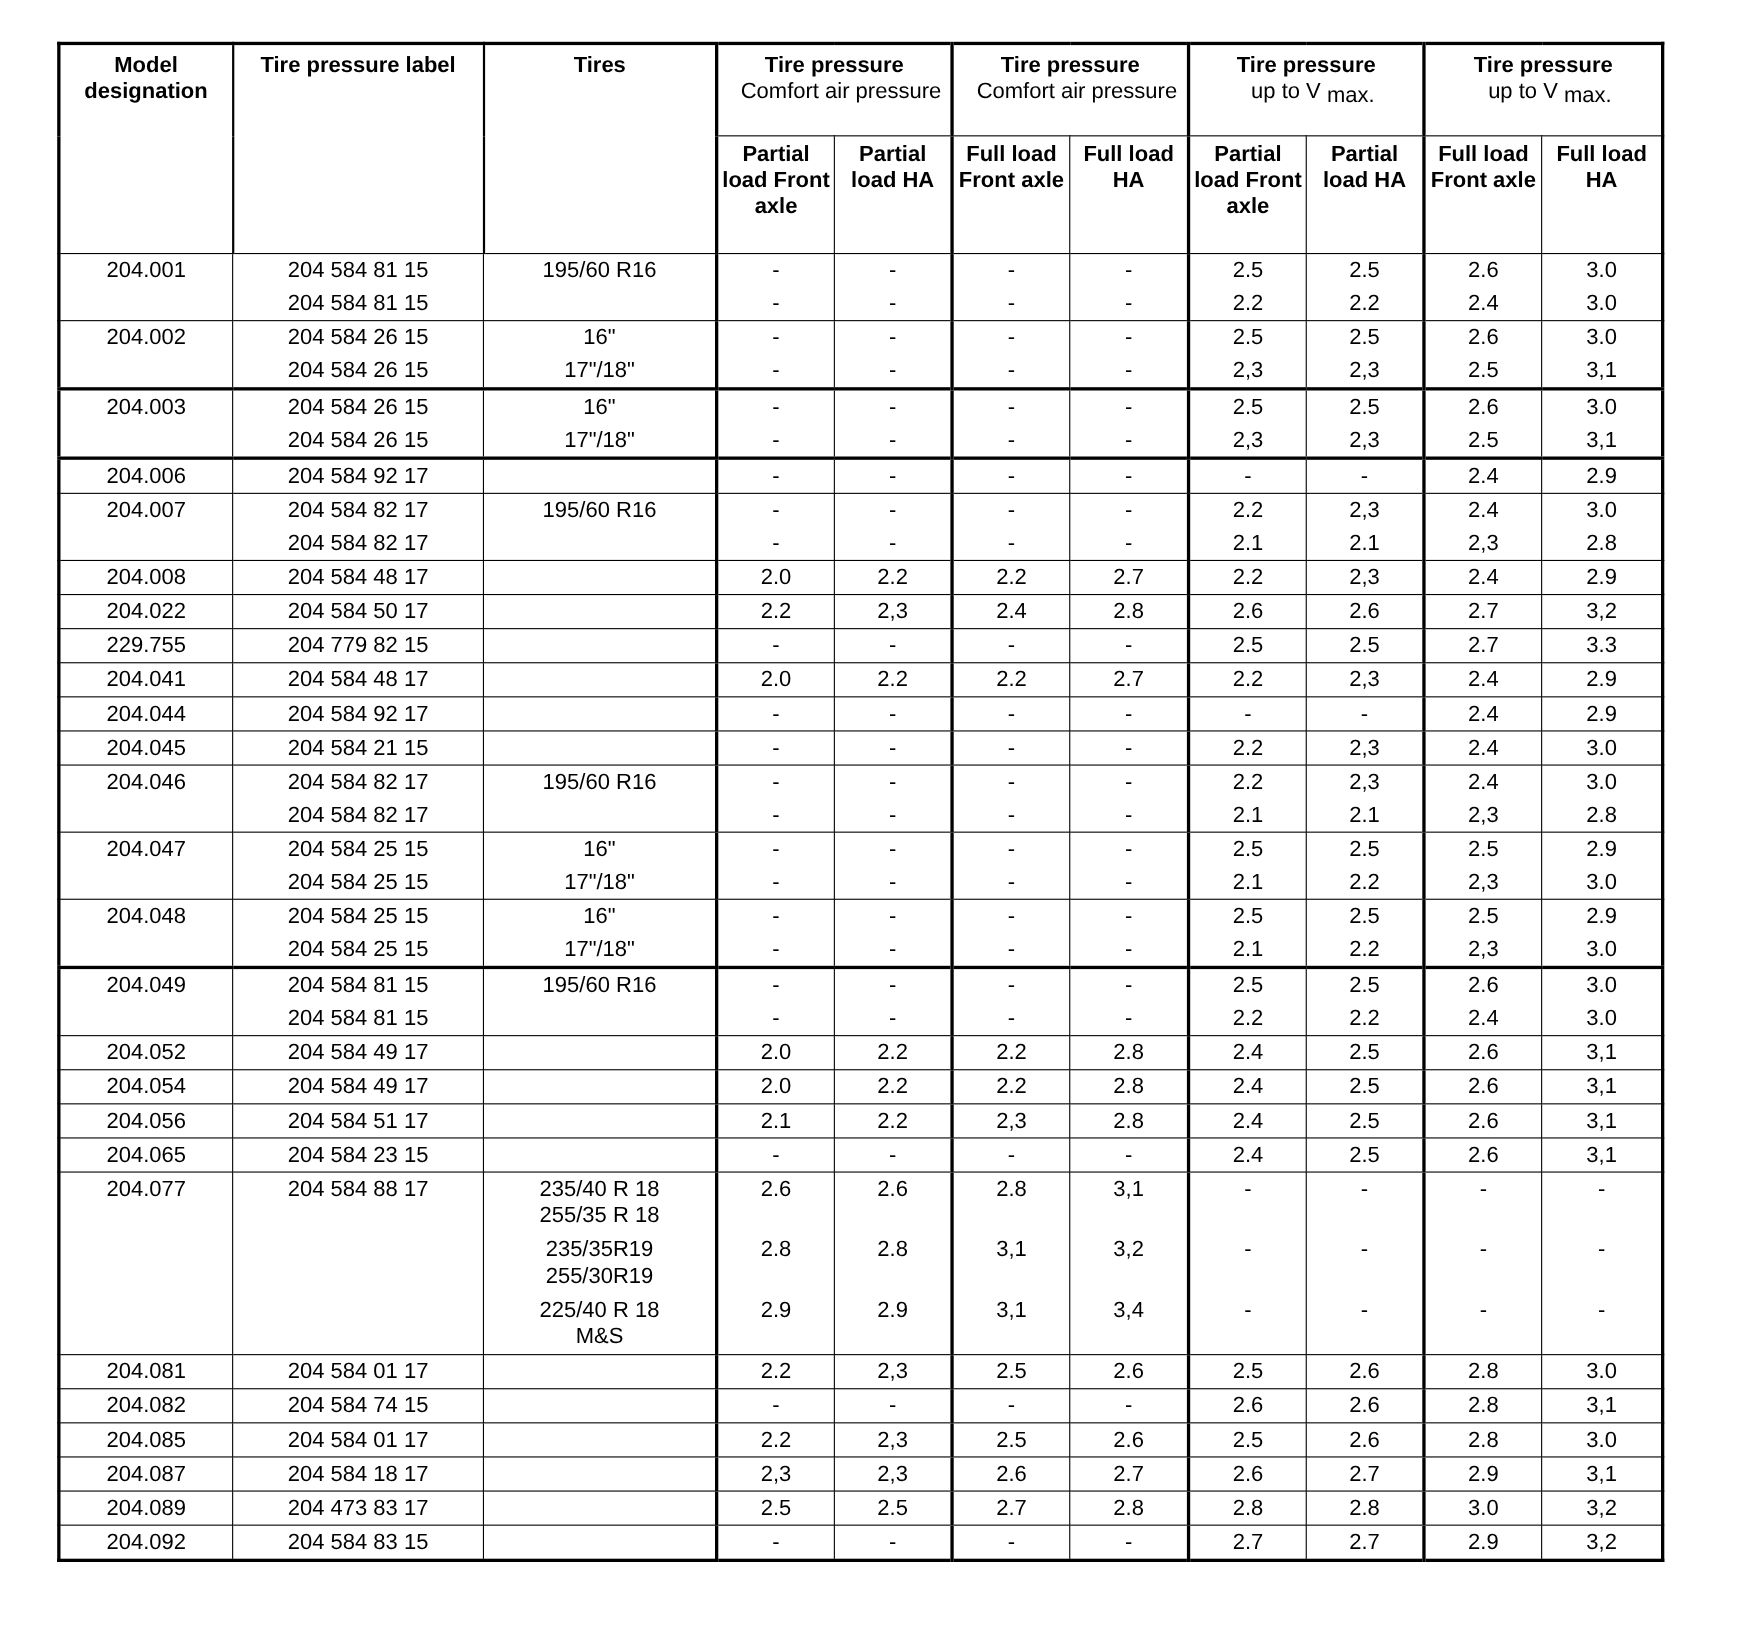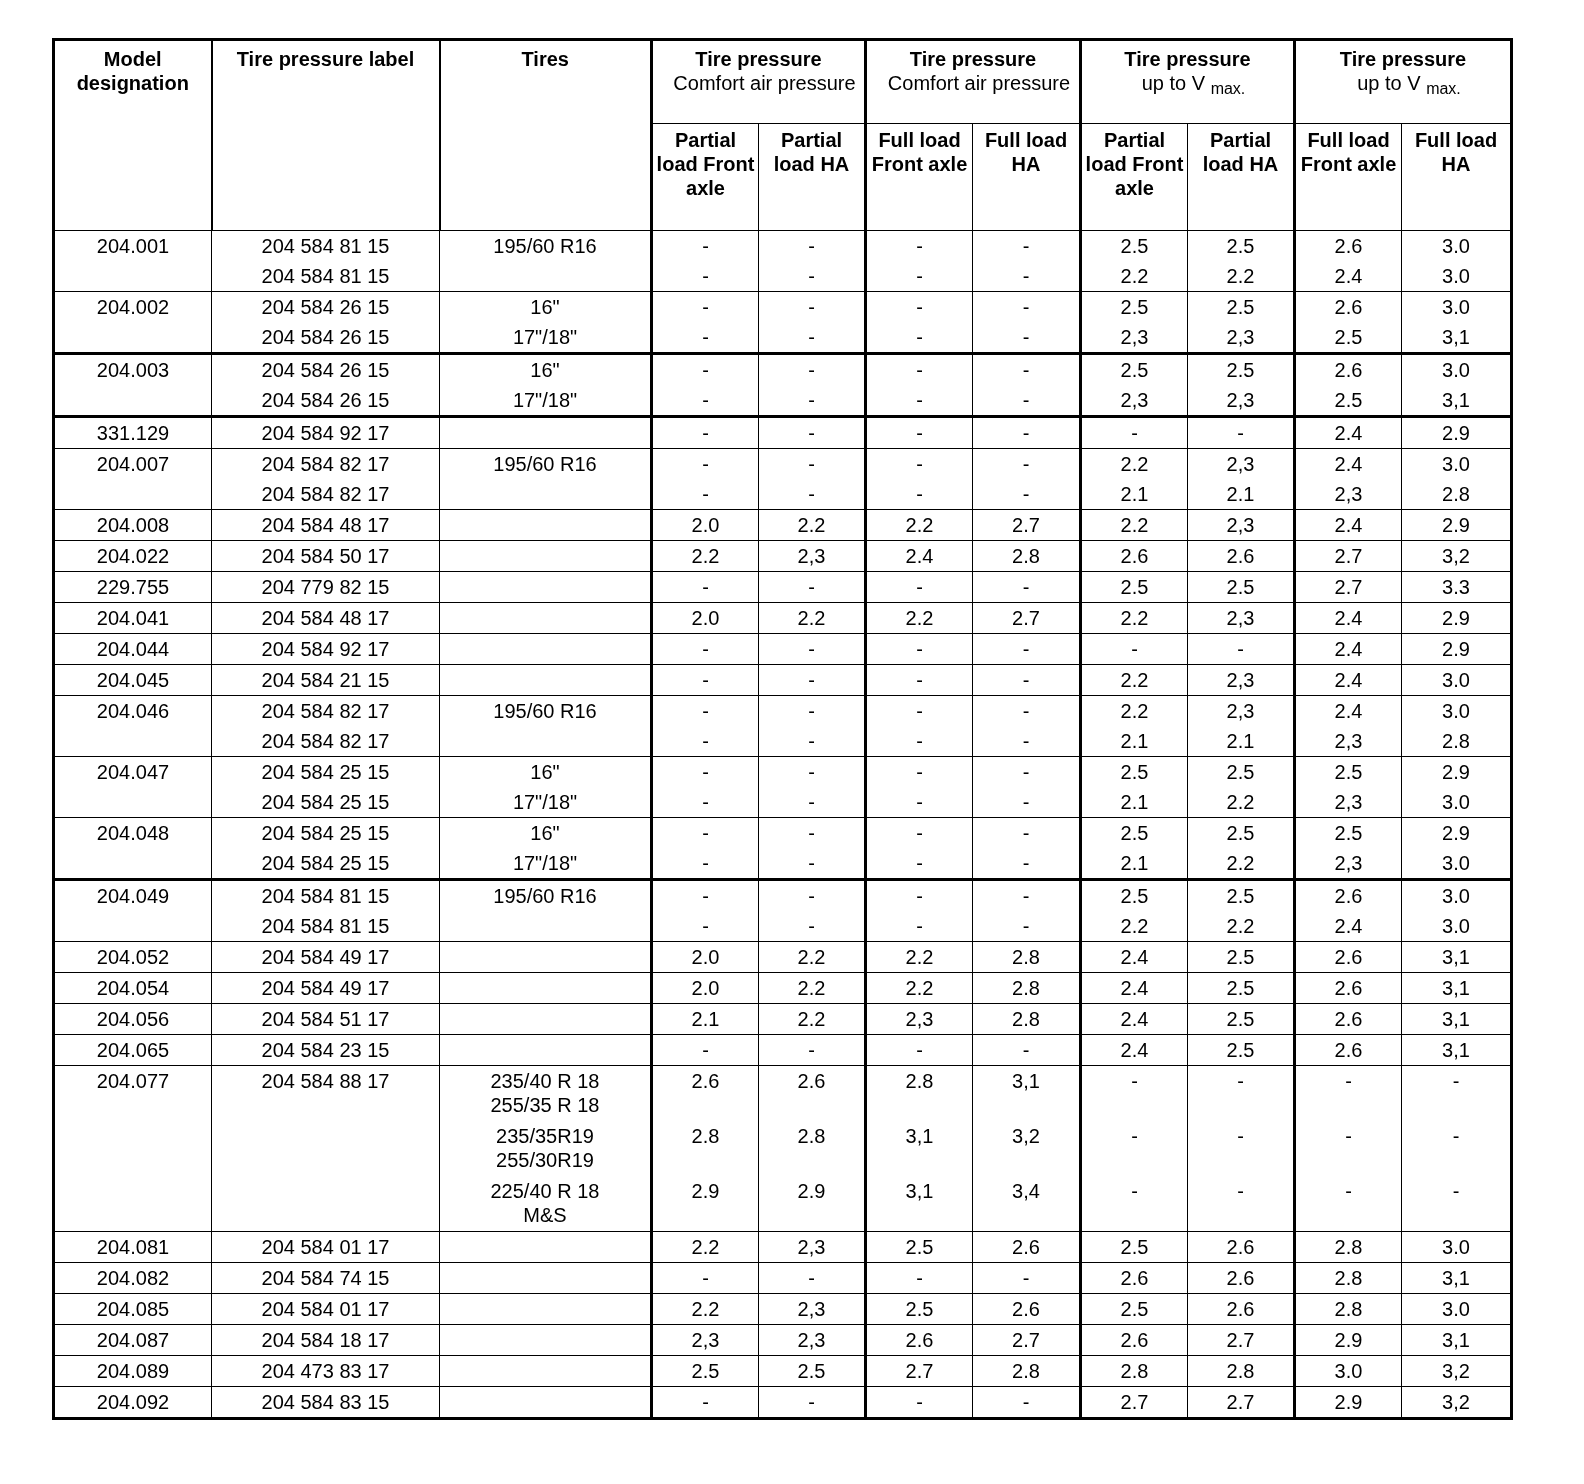--- a/index.html
+++ b/index.html
@@ -16,21 +16,21 @@
   #tbl td, #tbl th { border: 1.5px solid #000; padding: 0; text-align: center; vertical-align: top; }
   #tbl th { font-weight: bold; line-height: 24px; padding-top: 6px; }
   #tbl th .sub { font-weight: normal; display: block; margin-left: 12px; }
   #tbl th.grp { height: 76px; }
   #tbl th.sh { height: 102px; padding-top: 4px; text-align: center; }
   #tbl th.main { border-right-width: 2px; }
   .thick-l { border-left: 3px solid #000 !important; }
   .thick-t td { border-top: 3px solid #000 !important; }
   .line { height: 30px; line-height: 30px; white-space: nowrap; }
   .line.two { height: 55px; line-height: 24px; white-space: normal; padding-top: 3px; box-sizing: border-box; }
-  sub.vmax { font-size: 16px; vertical-align: -4px; }
+  sub.vmax { font-size: 20px; vertical-align: -4px; }
 </style>
 </head>
 <body>
 
 <table id="tbl">
   <colgroup>
     <col style="width:158px">
       <col style="width:228px">
       <col style="width:212px">
     <col style="width:107px">
@@ -206,21 +206,21 @@
           <div class="line">2.6</div>
           <div class="line">2.5</div>
         </td>
         <td>
           <div class="line">3.0</div>
           <div class="line">3,1</div>
         </td>
       </tr>
       <tr class="thick-t">
         <td>
-          <div class="line">331.129</div>
+          <div class="line">204.006</div>
         </td>
         <td>
           <div class="line">204 584 92 17</div>
         </td>
         <td>
           <div class="line" style="white-space: pre-line;"></div>
         </td>
         <td class="thick-l">
           <div class="line">-</div>
         </td>

